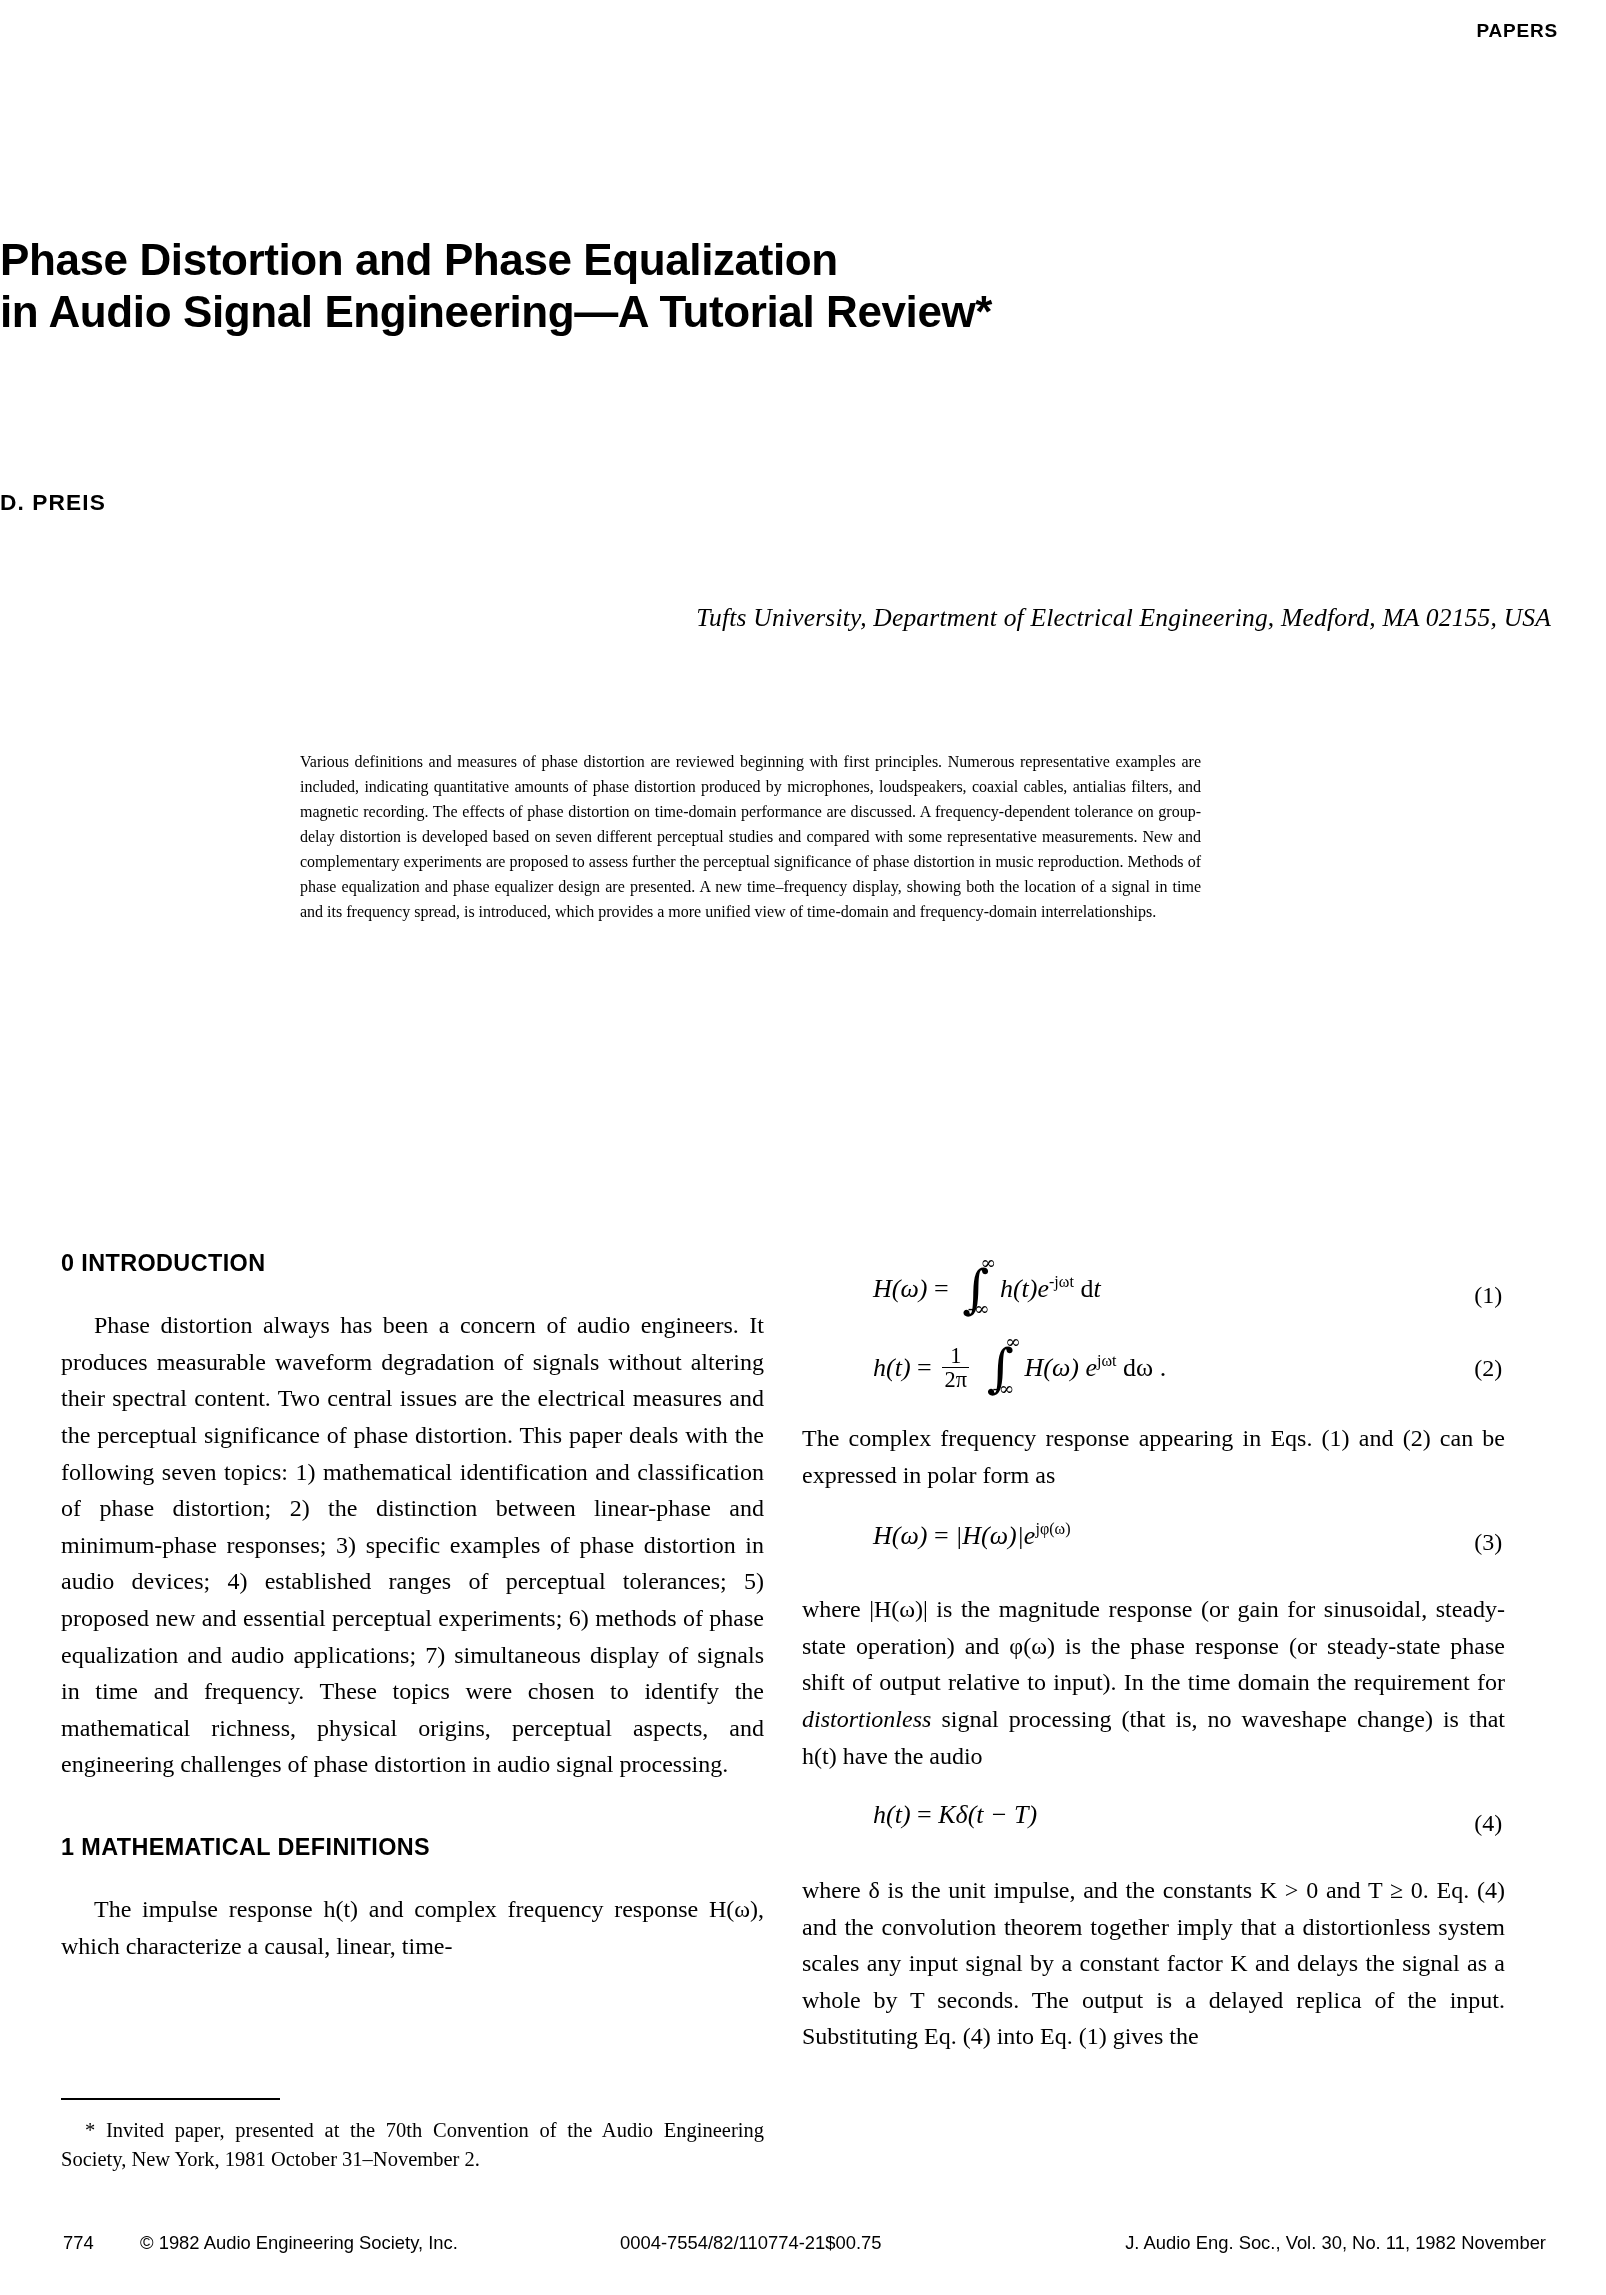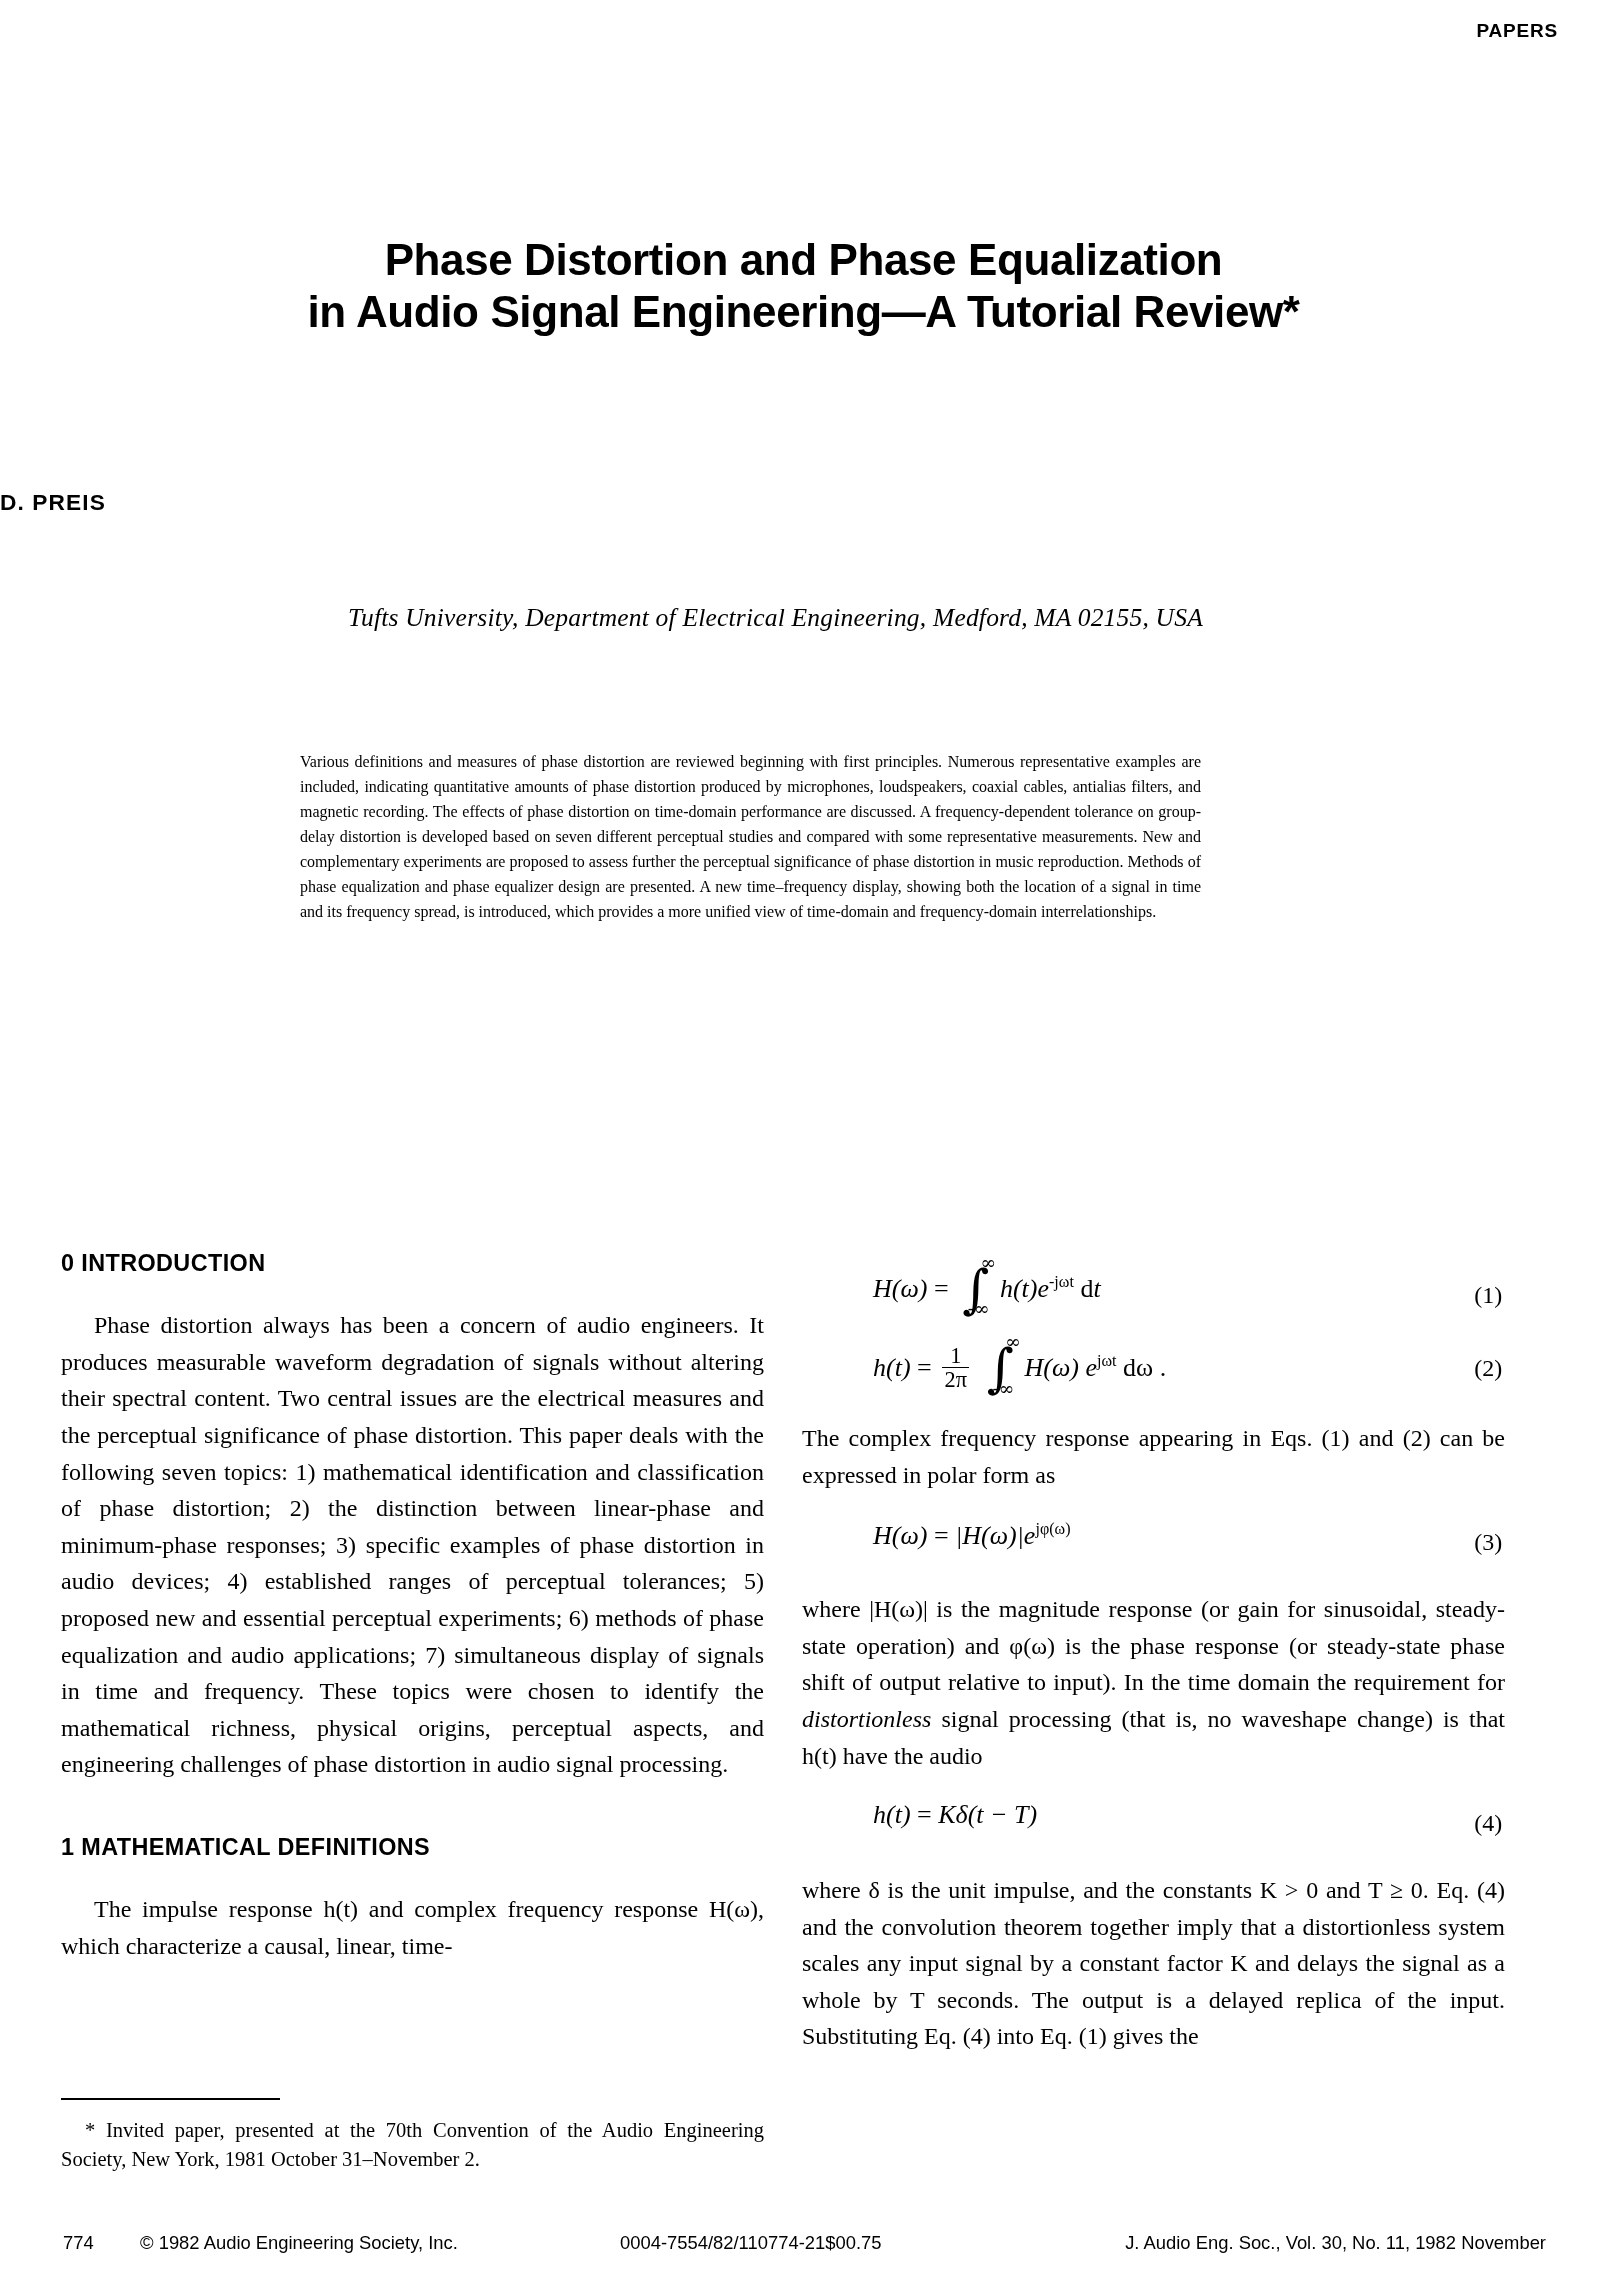--- a/index.html
+++ b/index.html
@@ -28,21 +28,21 @@
     font-size: 19px;
     letter-spacing: 0.8px;
   }
 
   
   .title-block {
     position: absolute;
     top: 234px;
     left: 0;
     width: 1607px;
-    text-align: center;
+    text-align: left;
     font-family: "Liberation Sans", sans-serif;
     font-weight: bold;
     font-size: 44px;
     line-height: 1.18;
     letter-spacing: -0.4px;
   }
   .title-line { display: block; }
 
   .author {
     position: absolute;
@@ -53,21 +53,21 @@
     font-weight: bold;
     font-size: 22.7px;
     letter-spacing: 1.1px;
   }
 
   .affiliation {
     position: absolute;
     top: 603px;
     left: 0;
     width: 1551px;
-    text-align: center;
+    text-align: right;
     font-style: italic;
     font-size: 25.5px;
     letter-spacing: 0.2px;
   }
 
   
   .abstract {
     position: absolute;
     top: 749px;
     left: 300px;

